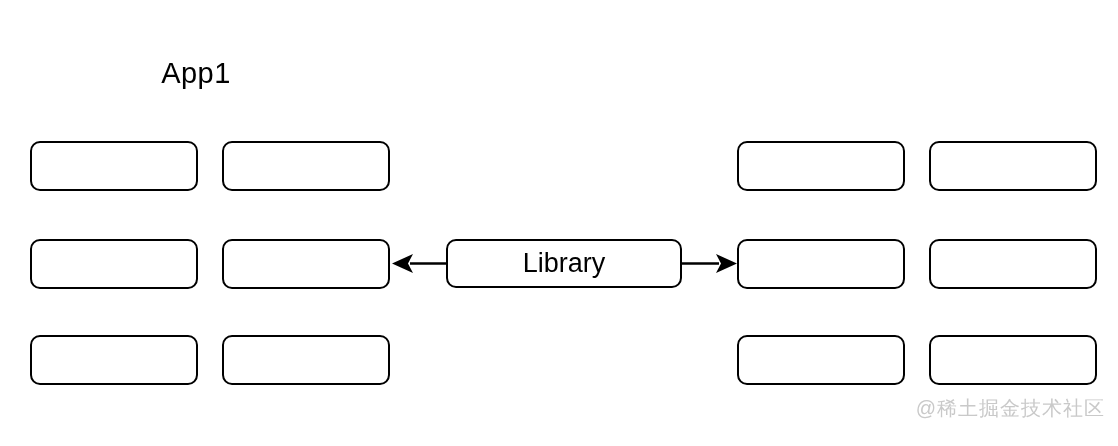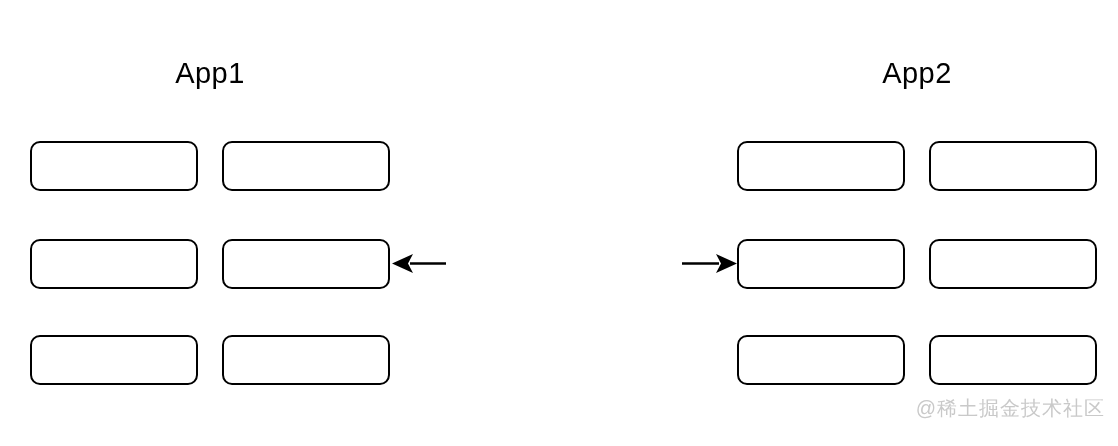--- a/index.html
+++ b/index.html
@@ -20,21 +20,21 @@
   .group-title {
     position: absolute;
     top: 57px;
     width: 360px;
     text-align: center;
     font-size: 29px;
     line-height: 32px;
     color: #000000;
     letter-spacing: 0.5px;
   }
-  .title-app1 { left: 30px; }
+  .title-app1 { left: 16px; }
   .title-app2 { left: 737px; }
 
   .box {
     position: absolute;
     width: 168px;
     height: 50px;
     border: 2.5px solid #000000;
     border-radius: 10px;
     background: #ffffff;
     box-sizing: border-box;
@@ -83,36 +83,38 @@
     color: #c9c9c9;
     letter-spacing: 1px;
   }
 </style>
 </head>
 <body>
 
 <div class="canvas">
 
   <div class="group-title title-app1">App1</div>
-  <div class="group-title title-app2">App2</div>
 
   <div class="box r1 cl1"></div>
   <div class="box r1 cl2"></div>
   <div class="box r2 cl1"></div>
   <div class="box r2 cl2"></div>
   <div class="box r3 cl1"></div>
   <div class="box r3 cl2"></div>
 
   <div class="box r1 cr1"></div>
   <div class="box r1 cr2"></div>
   <div class="box r2 cr1"></div>
   <div class="box r2 cr2"></div>
   <div class="box r3 cr1"></div>
   <div class="box r3 cr2"></div>
 
+  <div class="library-node">
+    <span>Library</span>
+  </div>
 
   <svg class="connector-layer" viewBox="0 0 1118 446">
 
     <g>
       <line x1="446" y1="263.5" x2="410" y2="263.5" stroke="#000000" stroke-width="2.5"></line>
       <polygon points="392,263.5 413,254 408,263.5 413,273" fill="#000000"></polygon>
     </g>
 
     <g>
       <line x1="682" y1="263.5" x2="719" y2="263.5" stroke="#000000" stroke-width="2.5"></line>

